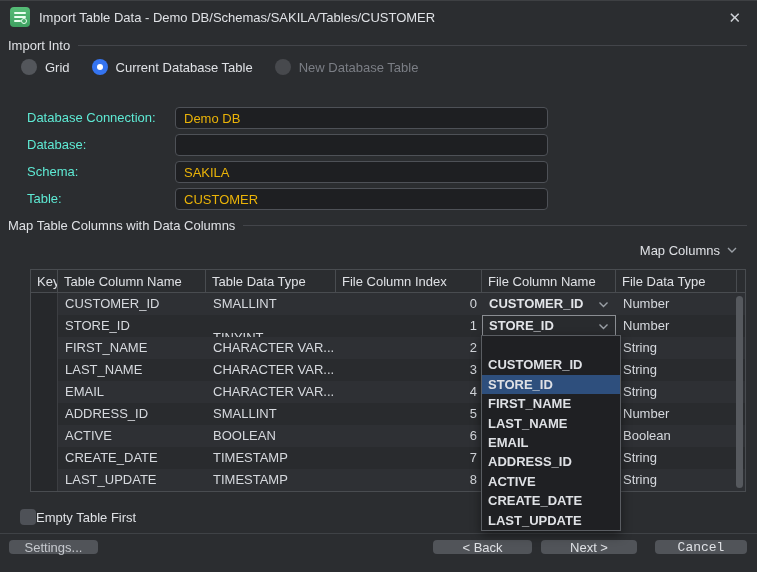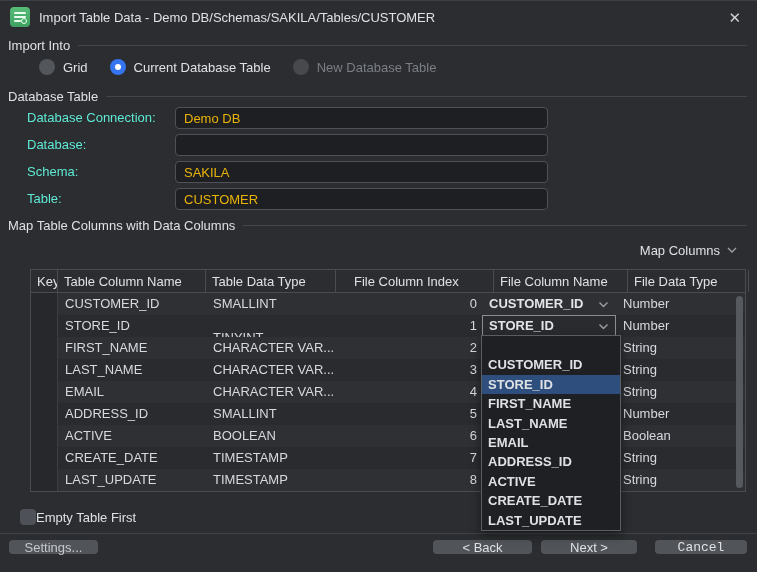--- a/index.html
+++ b/index.html
@@ -23,21 +23,21 @@
   .app-icon i:nth-child(2){ top:9px; }
   .app-icon i:nth-child(3){ top:13px; right:9px; }
   .app-icon .lens { position:absolute; right:3px; bottom:3px; width:6px; height:6px; border:1.5px solid #eafff0; border-radius:50%; background:transparent; }
   .title-text { margin-left:9px; font-size:13px; color:#dfe1e5; white-space:nowrap; }
   .close-btn { margin-left:auto; font-size:15px; color:#ced1d6; cursor:default; line-height:1; padding:2px 4px; }
   
   .section { position:absolute; left:8px; right:10px; display:flex; align-items:center; gap:8px; height:16px; }
   .section .line { flex:1; height:1px; background:#43454a; }
   .section .sec-label { white-space:nowrap; color:#dfe1e5; }
   
-  .radio-row { position:absolute; left:39px; top:56px; display:flex; align-items:center; gap:22px; height:20px; }
+  .radio-row { position:absolute; left:21px; top:56px; display:flex; align-items:center; gap:22px; height:20px; }
   .radio-option { display:flex; align-items:center; gap:8px; }
   .radio { width:16px; height:16px; border-radius:50%; background:#53565b; position:relative; flex:0 0 auto; }
   .radio.selected { background:#3574f0; }
   .radio.selected::after { content:""; position:absolute; left:5px; top:5px; width:6px; height:6px; border-radius:50%; background:#ffffff; }
   .radio-option.disabled .radio { background:#47494d; }
   .radio-option.disabled .opt-label { color:#7b7e85; }
   
   .field-row { position:absolute; left:0; width:100%; height:22px; }
   .field-label { position:absolute; left:27px; top:3px; color:#5eead4; white-space:nowrap; }
   .field-input {
@@ -112,24 +112,20 @@
       <div class="radio-option">
         <span class="radio selected"></span>
         <span class="opt-label">Current Database Table</span>
       </div>
       <div class="radio-option disabled">
         <span class="radio"></span>
         <span class="opt-label">New Database Table</span>
       </div>
     </div>
 
-  <div class="section" style="top:87px;">
-    <span class="sec-label">Database Table</span>
-    <span class="line"></span>
-  </div>
   <div id="db-fields">
       <div class="field-row" style="top: 106px;">
         <span class="field-label">Database Connection:</span>
         <input class="field-input" type="text" value="Demo DB" style="">
       </div>
       <div class="field-row" style="top: 133px;">
         <span class="field-label">Database:</span>
         <input class="field-input" type="text" style="">
       </div>
       <div class="field-row" style="top: 160px;">
@@ -152,21 +148,21 @@
     <svg width="10" height="6" viewBox="0 0 10 6">
         <polyline points="1,1 5,5 9,1" fill="none" stroke="#9ba0a6" stroke-width="1.4"></polyline>
       </svg>
   </div>
 
   <div class="tbl">
     <div class="tbl-header" id="tbl-header">
         <div class="th" style="width: 27px;">Key</div>
         <div class="th" style="width: 148px;">Table Column Name</div>
         <div class="th" style="width: 130px;">Table Data Type</div>
-        <div class="th" style="width: 146px; margin-left: 12px;">File Column Index</div>
+        <div class="th" style="width: 146px;">File Column Index</div>
         <div class="th" style="width: 134px;">File Column Name</div>
         <div class="th" style="width: 121px;">File Data Type</div>
         <div class="th" style="width: 10px;"></div>
       </div>
     <div class="tbl-body" id="tbl-body">
         <div class="tr stripe-a">
           <div class="td key-cell" style="width: 27px;"><span></span></div>
           <div class="td " style="width: 148px;"><span>CUSTOMER_ID</span></div>
           <div class="td " style="width: 130px;"><span>SMALLINT</span></div>
           <div class="td idx-cell" style="width: 146px;"><span>0</span></div>

